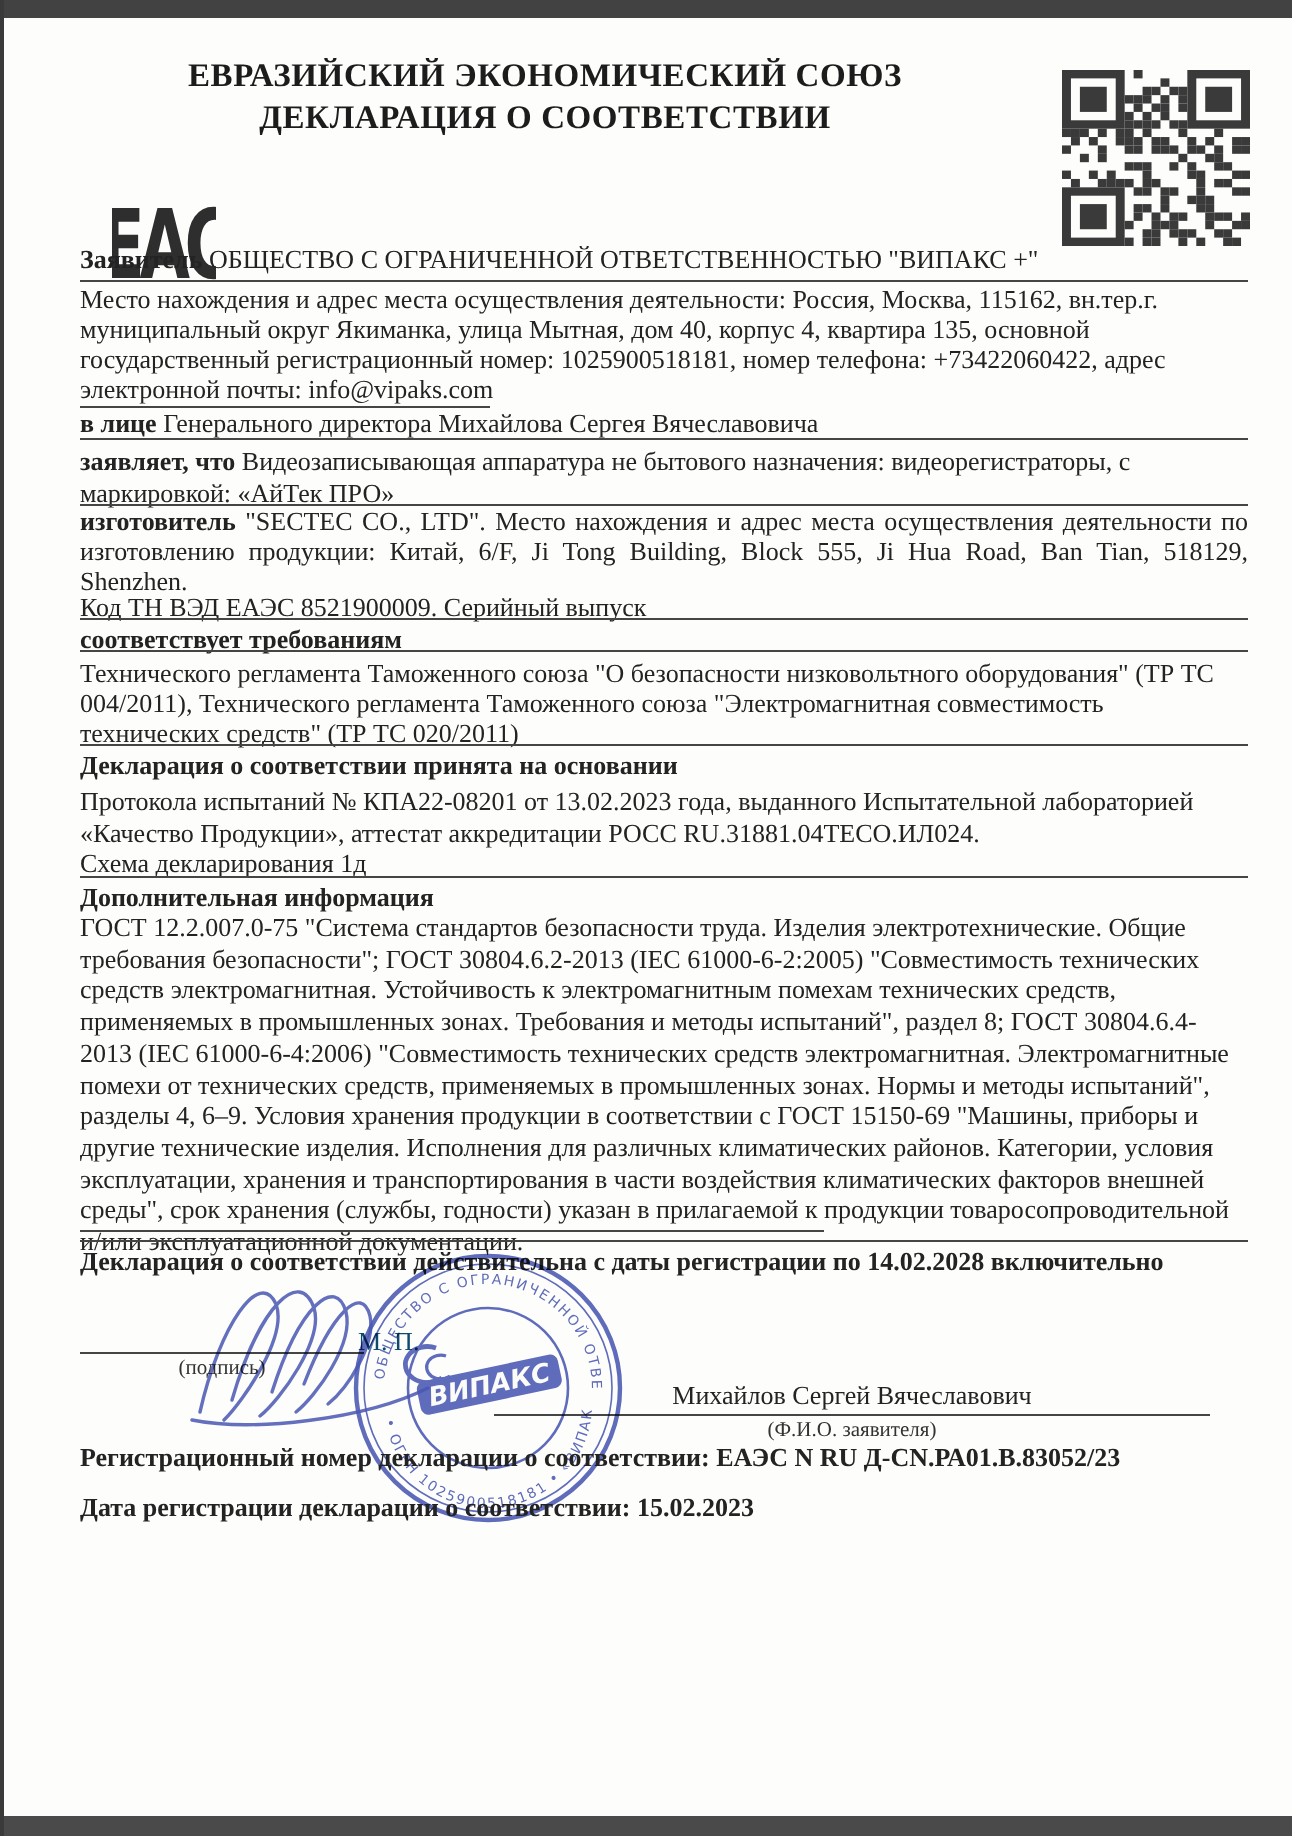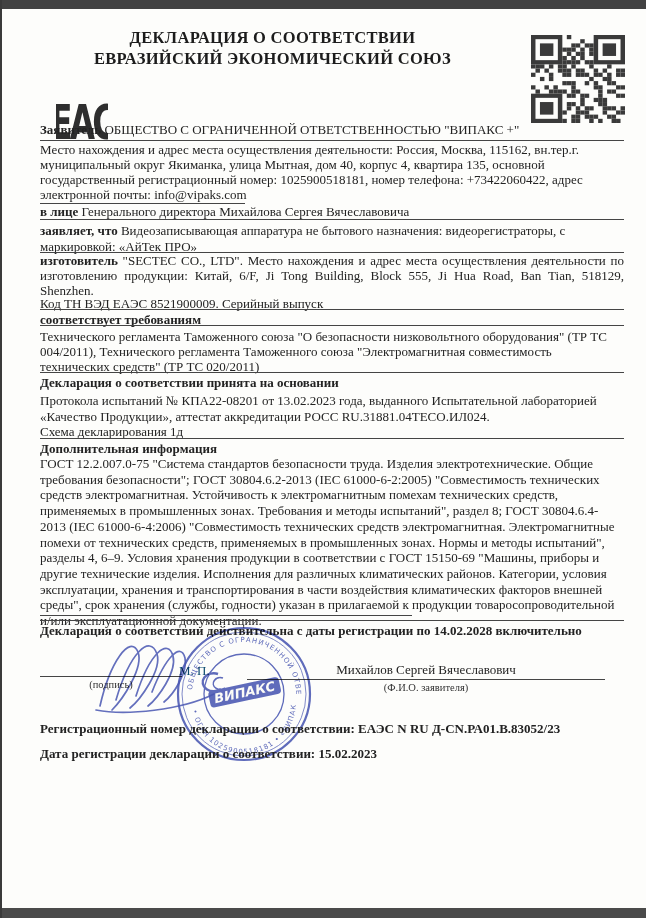--- a/index.html
+++ b/index.html
@@ -17,39 +17,39 @@
   .b{font-weight:bold;}
   .hline{position:absolute;left:38px;width:584px;border-top:1px solid #454545;height:0;}
   .hline.short{width:205px;}
   .hline.med{width:372px;}
   .just{text-align:justify;}
   .gost{line-height:15.7px;}
   .sigline{position:absolute;left:38px;top:676px;width:142px;border-top:1px solid #454545;
       text-align:center;font-size:10.5px;color:#333;padding-top:2px;}
   .mp{position:absolute;left:177px;top:663px;font-size:13px;color:#0c4a6e;}
   .fioblock{position:absolute;left:245px;top:662px;width:358px;text-align:center;font-size:13px;color:#232323;}
-  .fioblock .nm{padding-bottom:1px;border-bottom:1px solid #454545;}
+  .fioblock .nm{padding-bottom:1px;border-bottom:1px solid #454545;margin-top:28px;}
   .fioblock .cap{font-size:10.5px;padding-top:2px;color:#333;}
   .stampsvg{position:absolute;left:80px;top:622px;width:240px;height:150px;mix-blend-mode:multiply;}
   .stampg{stroke:var(--stamp-blue,#4a58b5);}
   .stamp-fill{fill:var(--stamp-blue,#4a58b5);}
   .stamp-white{fill:#fdfdfb;}
   svg text{font-family:"DejaVu Sans","Liberation Sans",sans-serif;}
 </style>
 </head>
 <body>
 
 <div class="page">
 
   <div class="scanbar top"></div>
   <div class="scanbar bottom"></div>
 
   <div class="titleblock">
+    <div>ЕВРАЗИЙСКИЙ ЭКОНОМИЧЕСКИЙ СОЮЗ</div>
     <div>ДЕКЛАРАЦИЯ О СООТВЕТСТВИИ</div>
-    <div>ЕВРАЗИЙСКИЙ ЭКОНОМИЧЕСКИЙ СОЮЗ</div>
   </div>
 
   <div class="eac">
     <svg width="52" height="50" viewBox="0 0 52 50">
       <g transform="scale(0.68,1)">
         <text x="38" y="44" text-anchor="middle" font-weight="bold" font-size="48" letter-spacing="-4" fill="#2e2e2e">ЕАС</text>
       </g>
     </svg>
   </div>
 

